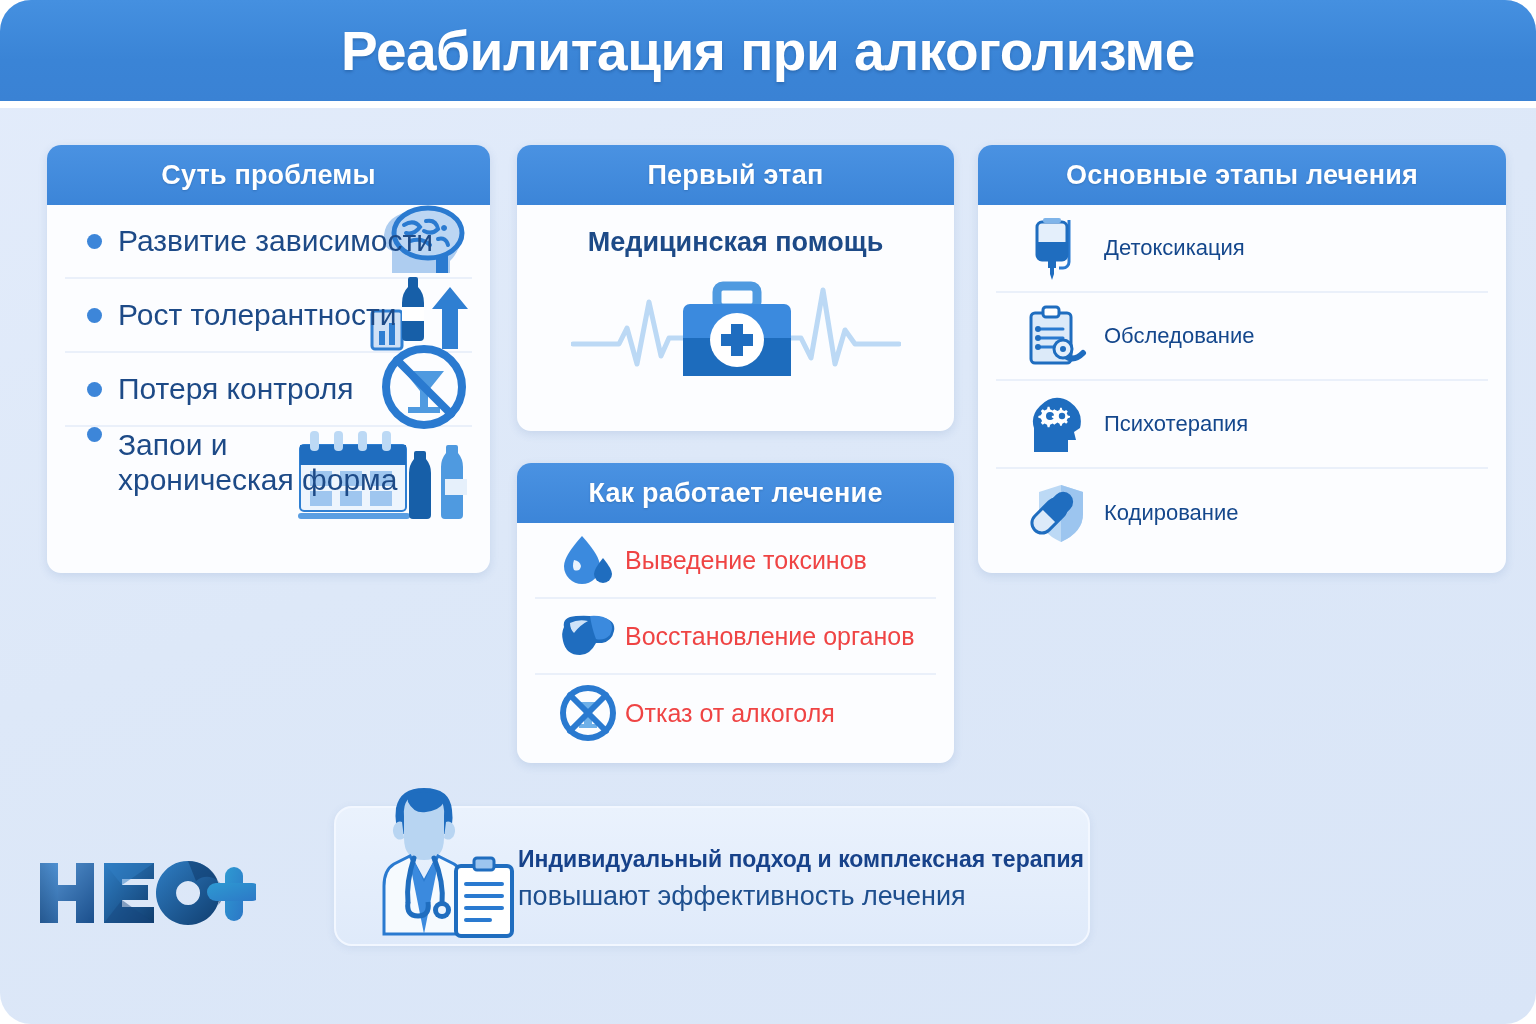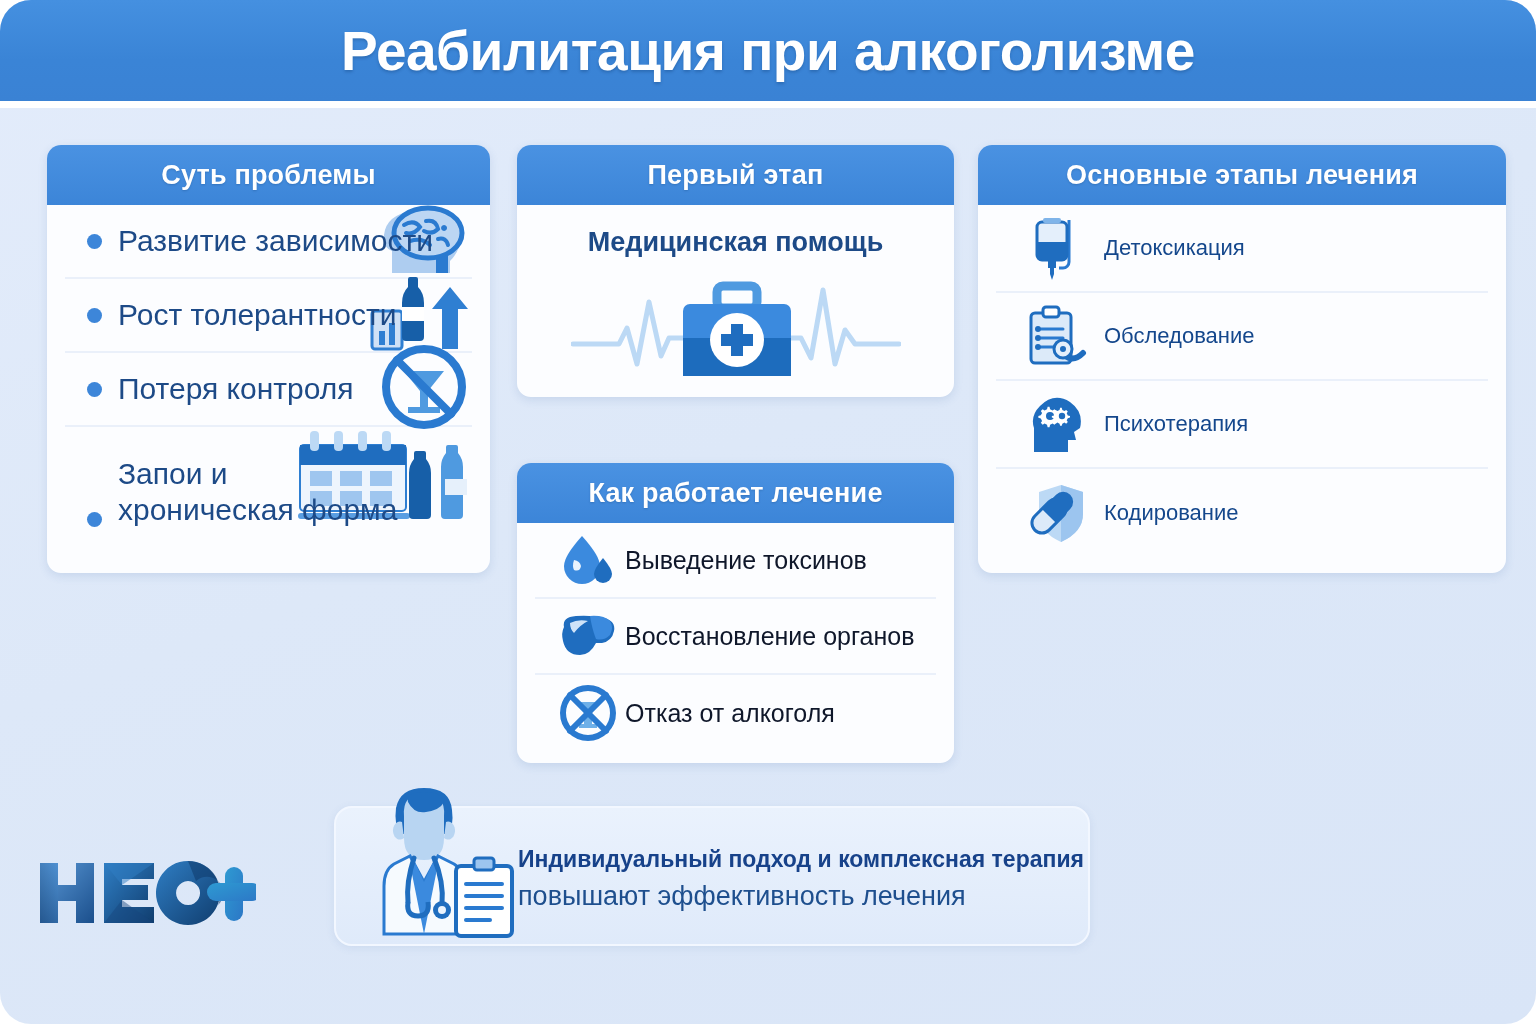--- a/index.html
+++ b/index.html
@@ -67,60 +67,60 @@
   
   #card-problem { left: 12px; top: 145px; width: 443px; height: 428px; }
   .bullet-row {
     position: relative;
     display: flex; align-items: center;
     height: 74px;
     border-bottom: 2px solid #eaf0fa;
     padding-left: 22px;
   }
   .bullet-row:last-child { border-bottom: none; }
-  .bullet-row.tall { height: 100px; align-items: flex-end; }
+  .bullet-row.tall { height: 100px; align-items: flex-start; }
   .dot {
     width: 15px; height: 15px; border-radius: 50%;
     background: #3d86d9; flex: 0 0 15px; margin-right: 16px;
   }
   .bullet-text {
     color: #1d4a87;
     font-size: 30px;
     line-height: 1.18;
     white-space: pre-line;
     z-index: 2;
   }
   .row-icon {
     position: absolute;
     right: 2px; top: 50%;
     transform: translateY(-50%);
     z-index: 1;
     pointer-events: none;
   }
 
   
-  #card-stage1 { left: 482px; top: 145px; width: 437px; height: 252px; }
+  #card-stage1 { left: 482px; top: 145px; width: 437px; height: 286px; }
   .stage1-body { padding: 22px 24px 12px; text-align: center; }
   .stage1-line1 {
     color: #1d4a87; font-weight: bold; font-size: 27px; margin-bottom: 14px;
   }
   .stage1-line2 { color: #2a5fa2; font-size: 25px; }
   .stage1-art { margin-top: 12px; display: flex; justify-content: center; }
 
   
   #card-how { left: 482px; top: 463px; width: 437px; height: 300px; text-align: center; }
   .how-row {
     display: flex; align-items: center;
     height: 76px;
     border-bottom: 2px solid #eaf0fa;
     padding: 0 6px 0 24px;
   }
   .how-row:last-child { border-bottom: none; }
   .how-icon { width: 58px; flex: 0 0 58px; display: flex; justify-content: center; }
-  .how-text { color: #0f172a; font-size: 25px; margin-left: 8px; }
+  .how-text { color: #ef4444; font-size: 25px; margin-left: 8px; }
 
   
   #card-stages { left: 943px; top: 145px; width: 528px; height: 428px; }
   .stage-row {
     display: flex; align-items: center;
     height: 88px;
     border-bottom: 2px solid #eaf0fa;
     padding: 0 8px 0 28px;
   }
   .stage-row:last-child { border-bottom: none; }

